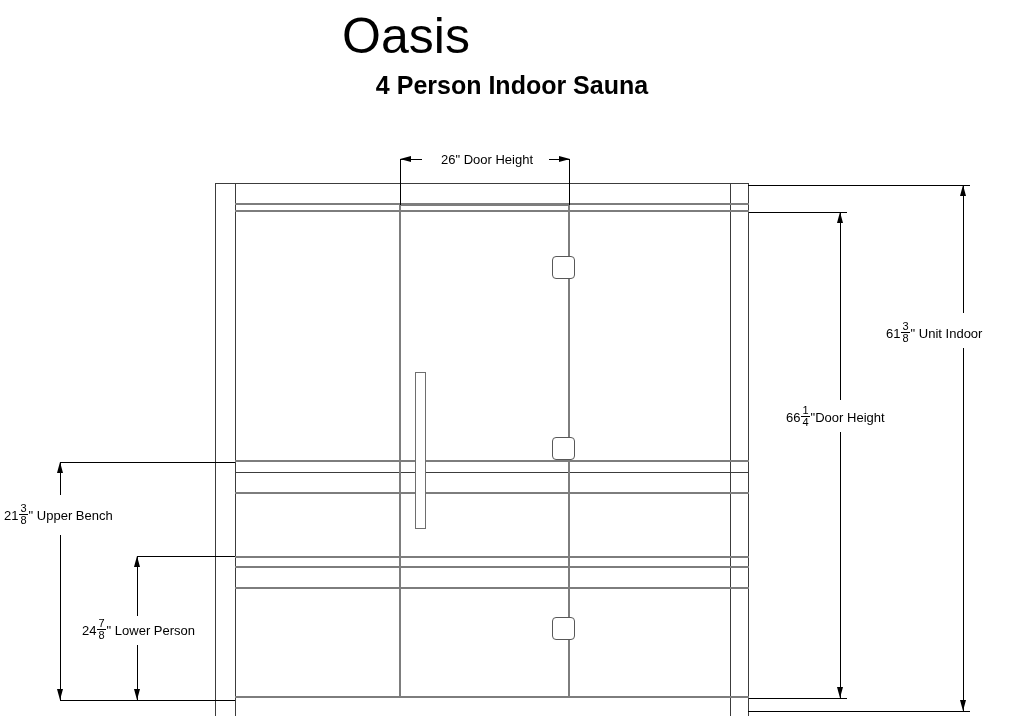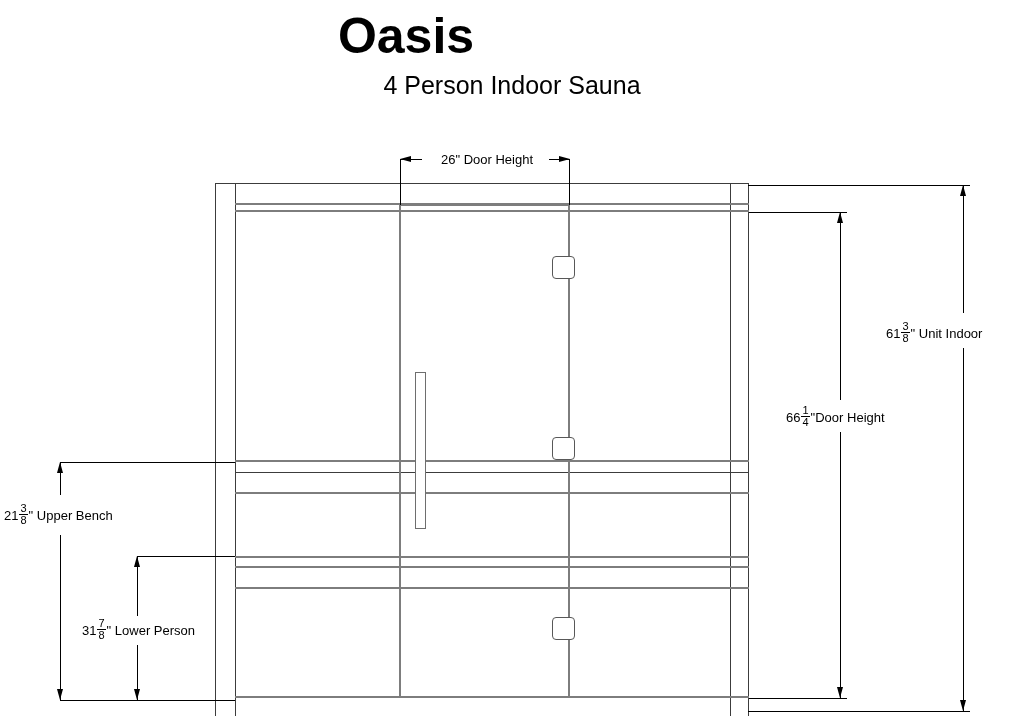--- a/index.html
+++ b/index.html
@@ -26,33 +26,33 @@
 
   
   .title-main {
     position: absolute;
     left: 0;
     top: 8px;
     width: 812px;
     text-align: center;
     font-size: 50px;
     line-height: 56px;
-    font-weight: bold;
+    font-weight: normal;
     letter-spacing: 0px;
     color: #000;
   }
   .title-sub {
     position: absolute;
     left: 0;
     top: 69px;
     width: 1024px;
     text-align: center;
     font-size: 25px;
     line-height: 32px;
-    font-weight: normal;
+    font-weight: bold;
     color: #000;
   }
 
   
   .hline, .vline {
     position: absolute;
     background: #7d7d7d;
   }
   .hline { height: 1px; }
   .vline { width: 1px; }
@@ -246,17 +246,17 @@
     <div class="hline black" style="left:137px; top:556px; width:98px;"></div>
     <div class="hline black" style="left:137px; top:700px; width:98px;"></div>
 
     <div class="vline black" style="left:137px; top:556px; height:60px;"></div>
     <div class="vline black" style="left:137px; top:645px; height:55px;"></div>
 
     <div class="arrow up" style="left:134px; top:556px;"></div>
     <div class="arrow down" style="left:134px; top:689px;"></div>
 
     <div class="dim-label" style="left:80px; top:618px;">
-      <span>31</span><span class="frac"><span class="num">7</span><span class="den">8</span></span><span>"</span><span> Lower Person</span>
+      <span>24</span><span class="frac"><span class="num">7</span><span class="den">8</span></span><span>"</span><span> Lower Person</span>
     </div>
   </div>
 
 </div>
 
 </body></html>

